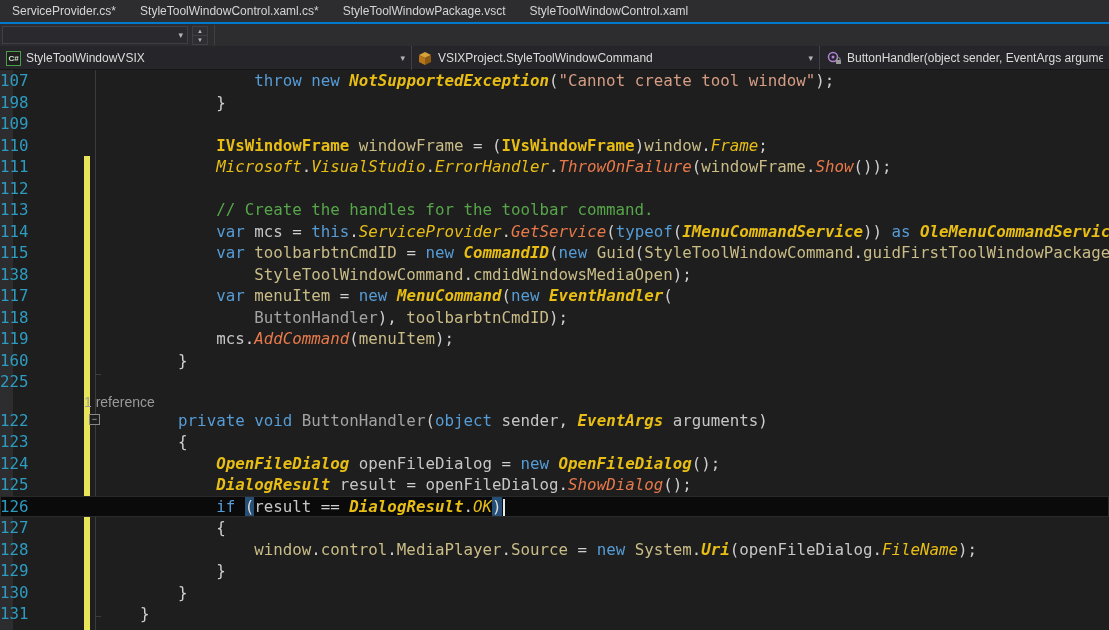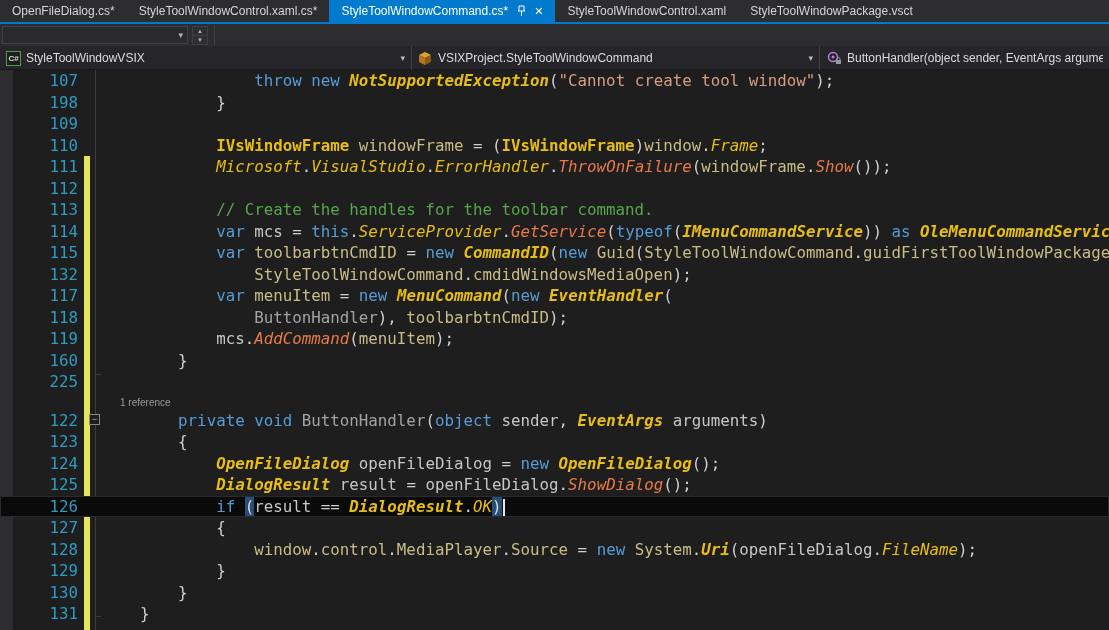--- a/index.html
+++ b/index.html
@@ -44,26 +44,26 @@
 
   
   .editor { position:absolute; left:0; top:70px; width:1109px; height:560px;
             background:#1e1e1e; font-family:"DejaVu Sans Mono", monospace;
             font-size:15.8px; }
   .margin-strip { position:absolute; left:0; top:0; width:13px; height:560px; background:#2d2d30; }
   .outline-line { position:absolute; left:95px; top:0; width:1px; height:560px; background:#3c3c3c; }
   .changebar { position:absolute; left:84px; top:86px; width:6px; height:474px; background:#e8e55a; }
   .rows { position:absolute; left:0; top:0; width:1109px; }
   .row { height:21.5px; display:flex; align-items:center; white-space:pre; }
-  .row .ln { width:78px; text-align:right; color:#2e9bc0; flex:none; }
+  .row .ln { width:78px; color:#2e9bc0; flex:none; }
   .row pre { margin-left:24px; font:inherit; white-space:pre; }
   .row.current { background:#0a0a0a; box-shadow:inset 0 0 0 1px #2a2a2a; }
   .codelens-row { height:17px; display:flex; align-items:flex-end; }
-  .codelens-row span { margin-left:120px; font-family:"Liberation Sans",sans-serif;
-                       font-size:10px; color:#9a9a9a; line-height:15px; }
+  .codelens-row span { margin-left:84px; font-family:"Liberation Sans",sans-serif;
+                       font-size:14px; color:#9a9a9a; line-height:15px; }
   .collapse-box { position:absolute; left:89px; top:344px; width:11px; height:11px;
                   background:#1e1e1e; border:1px solid #888; color:#bbb; font-size:9px;
                   line-height:9px; text-align:center; font-family:"Liberation Sans",sans-serif; }
   .tick { position:absolute; left:95px; width:6px; height:1px; background:#3c3c3c; }
 
   
   .tk-k  { color:#569cd6; }
   .tk-ty { color:#e8be14; font-weight:bold; font-style:italic; }
   .tk-tu { color:#e8be14; font-weight:bold; }
   .tk-ns { color:#e8be14; font-style:italic; }
@@ -76,39 +76,30 @@
   .tk-c  { color:#57a64a;margin-top:20px; }
   .tk-ph { color:#dcdcdc; background:#264f78; }
   .tk-caret { display:inline-block; width:2px; height:17px; background:#e8e8e8;
               vertical-align:middle; margin-left:1px; }
 </style>
 </head>
 <body>
 
 <div class="tabbar" id="tabbar">
     <div class="tab">
-      <span>OpenFileDialog.cs*</span>
+      <span>ServiceProvider.cs*</span>
     </div>
     <div class="tab">
       <span>StyleToolWindowControl.xaml.cs*</span>
     </div>
-    <div class="tab active">
-      <span>StyleToolWindowCommand.cs*</span>
-      <span class="pin">
-        <svg width="9" height="12" viewBox="0 0 9 12">
-          <path d="M2 1 h5 v4 l1 1 H1 l1 -1 z M4.5 6 v5" stroke="#fff" stroke-width="1" fill="none"></path>
-        </svg>
-      </span>
-      <span class="close">✕</span>
+    <div class="tab">
+      <span>StyleToolWindowPackage.vsct</span>
     </div>
     <div class="tab">
       <span>StyleToolWindowControl.xaml</span>
-    </div>
-    <div class="tab">
-      <span>StyleToolWindowPackage.vsct</span>
     </div>
   </div>
 <div class="tab-underline"></div>
 
 <div class="toolbar">
   <div class="tb-combo">
     <span class="arrow">▾</span>
   </div>
   <div class="spin up">▲</div>
   <div class="spin down">▼</div>
@@ -152,21 +143,21 @@
   <div class="rows" id="rows">
       <div class="row"><span class="ln">107</span><pre><span class="tk-p">                </span><span class="tk-k">throw</span><span class="tk-p"> </span><span class="tk-k">new</span><span class="tk-p"> </span><span class="tk-ty">NotSupportedException</span><span class="tk-p">(</span><span class="tk-s">"Cannot create tool window"</span><span class="tk-p">);</span></pre></div>
       <div class="row"><span class="ln">198</span><pre><span class="tk-p">            }</span></pre></div>
       <div class="row"><span class="ln">109</span><pre></pre></div>
       <div class="row"><span class="ln">110</span><pre><span class="tk-p">            </span><span class="tk-tu">IVsWindowFrame</span><span class="tk-p"> </span><span class="tk-lo">windowFrame</span><span class="tk-p"> = (</span><span class="tk-tu">IVsWindowFrame</span><span class="tk-p">)</span><span class="tk-lo">window</span><span class="tk-p">.</span><span class="tk-ns">Frame</span><span class="tk-p">;</span></pre></div>
       <div class="row"><span class="ln">111</span><pre><span class="tk-p">            </span><span class="tk-ns">Microsoft</span><span class="tk-p">.</span><span class="tk-ns">VisualStudio</span><span class="tk-p">.</span><span class="tk-ns">ErrorHandler</span><span class="tk-p">.</span><span class="tk-mi">ThrowOnFailure</span><span class="tk-p">(</span><span class="tk-lo">windowFrame</span><span class="tk-p">.</span><span class="tk-mi">Show</span><span class="tk-p">());</span></pre></div>
       <div class="row"><span class="ln">112</span><pre></pre></div>
       <div class="row"><span class="ln">113</span><pre><span class="tk-p">            </span><span class="tk-c">// Create the handles for the toolbar command.</span></pre></div>
       <div class="row"><span class="ln">114</span><pre><span class="tk-p">            </span><span class="tk-k">var</span><span class="tk-p"> </span><span class="tk-id">mcs</span><span class="tk-p"> = </span><span class="tk-k">this</span><span class="tk-p">.</span><span class="tk-ns">ServiceProvider</span><span class="tk-p">.</span><span class="tk-mi">GetService</span><span class="tk-p">(</span><span class="tk-k">typeof</span><span class="tk-p">(</span><span class="tk-ty">IMenuCommandService</span><span class="tk-p">)) </span><span class="tk-k">as</span><span class="tk-p"> </span><span class="tk-ty">OleMenuCommandService</span></pre></div>
       <div class="row"><span class="ln">115</span><pre><span class="tk-p">            </span><span class="tk-k">var</span><span class="tk-p"> </span><span class="tk-lo">toolbarbtnCmdID</span><span class="tk-p"> = </span><span class="tk-k">new</span><span class="tk-p"> </span><span class="tk-ty">CommandID</span><span class="tk-p">(</span><span class="tk-k">new</span><span class="tk-p"> </span><span class="tk-lo">Guid</span><span class="tk-p">(</span><span class="tk-lo">StyleToolWindowCommand</span><span class="tk-p">.</span><span class="tk-lo">guidFirstToolWindowPackageCmdSet</span></pre></div>
-      <div class="row"><span class="ln">132</span><pre><span class="tk-p">                </span><span class="tk-lo">StyleToolWindowCommand</span><span class="tk-p">.</span><span class="tk-lo">cmdidWindowsMediaOpen</span><span class="tk-p">);</span></pre></div>
+      <div class="row"><span class="ln">138</span><pre><span class="tk-p">                </span><span class="tk-lo">StyleToolWindowCommand</span><span class="tk-p">.</span><span class="tk-lo">cmdidWindowsMediaOpen</span><span class="tk-p">);</span></pre></div>
       <div class="row"><span class="ln">117</span><pre><span class="tk-p">            </span><span class="tk-k">var</span><span class="tk-p"> </span><span class="tk-lo">menuItem</span><span class="tk-p"> = </span><span class="tk-k">new</span><span class="tk-p"> </span><span class="tk-ty">MenuCommand</span><span class="tk-p">(</span><span class="tk-k">new</span><span class="tk-p"> </span><span class="tk-ty">EventHandler</span><span class="tk-p">(</span></pre></div>
       <div class="row"><span class="ln">118</span><pre><span class="tk-p">                </span><span class="tk-m">ButtonHandler</span><span class="tk-p">), </span><span class="tk-lo">toolbarbtnCmdID</span><span class="tk-p">);</span></pre></div>
       <div class="row"><span class="ln">119</span><pre><span class="tk-p">            </span><span class="tk-id">mcs</span><span class="tk-p">.</span><span class="tk-mi">AddCommand</span><span class="tk-p">(</span><span class="tk-lo">menuItem</span><span class="tk-p">);</span></pre></div>
       <div class="row"><span class="ln">160</span><pre><span class="tk-p">        }</span></pre></div>
       <div class="row"><span class="ln">225</span><pre></pre></div>
       <div class="codelens-row">
         <span>1 reference</span>
       </div>
       <div class="row"><span class="ln">122</span><pre><span class="tk-p">        </span><span class="tk-k">private</span><span class="tk-p"> </span><span class="tk-k">void</span><span class="tk-p"> </span><span class="tk-m">ButtonHandler</span><span class="tk-p">(</span><span class="tk-k">object</span><span class="tk-p"> </span><span class="tk-id">sender</span><span class="tk-p">, </span><span class="tk-ty">EventArgs</span><span class="tk-p"> </span><span class="tk-id">arguments</span><span class="tk-p">)</span></pre></div>
       <div class="row"><span class="ln">123</span><pre><span class="tk-p">        {</span></pre></div>

